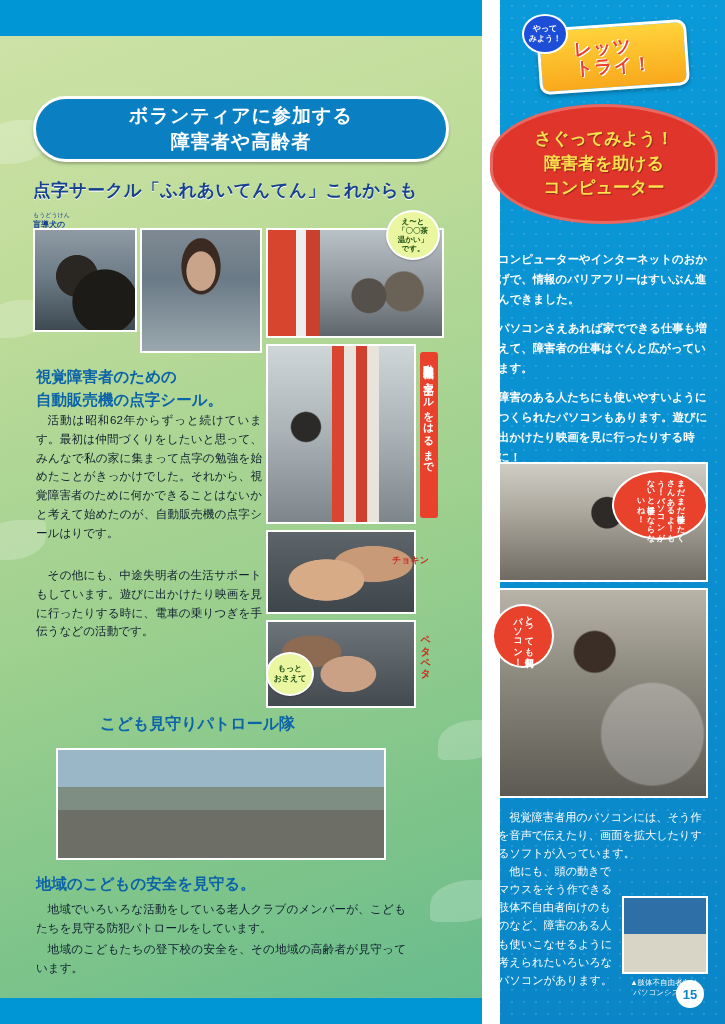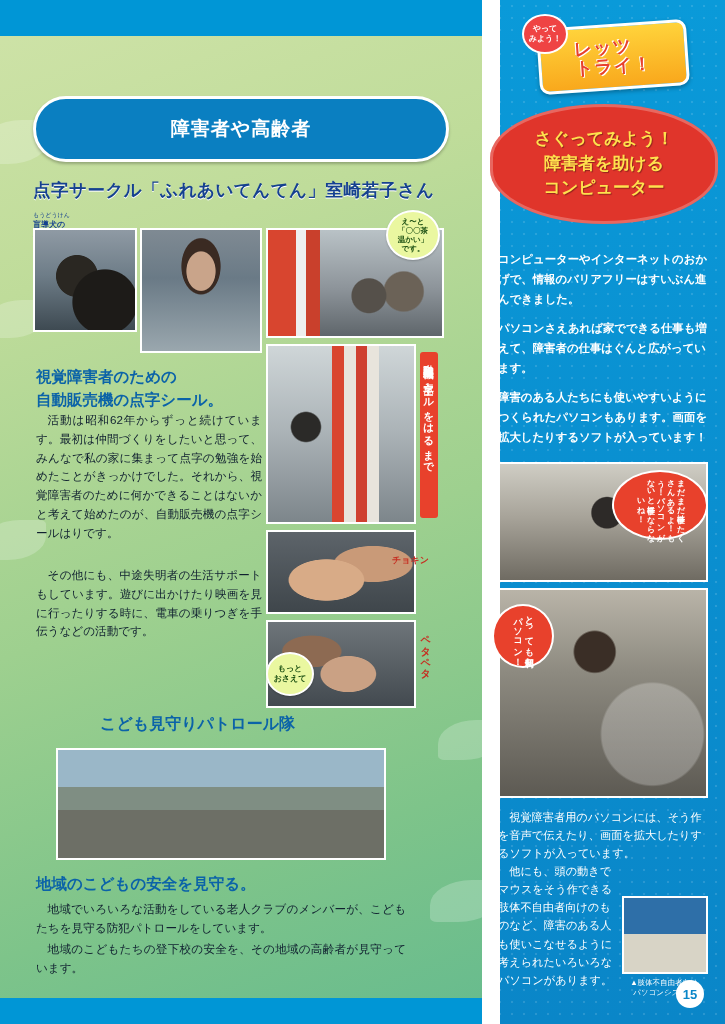--- a/index.html
+++ b/index.html
@@ -210,21 +210,21 @@
     position:absolute; inset:0;
     background-image: radial-gradient(rgba(255,255,255,0.13) 1px, rgba(0,0,0,0) 1.6px);
     background-size: 12px 12px;
   }
   .lets-try {
     position:absolute; left:522px; top:10px; width:170px; height:92px;
   }
   .lt-badge {
     position:absolute; left:0; top:4px;
     width:46px; height:40px; border-radius:50%;
-    background:#ef4444; border:2px solid #fff;
+    background:#1d4ed8; border:2px solid #fff;
     color:#fff; font-size:8px; font-weight:bold;
     display:flex; align-items:center; justify-content:center; text-align:center;
     line-height:1.2; z-index:3;
   }
   .lt-main {
     position:absolute; left:16px; top:14px; width:150px; height:66px;
     background: linear-gradient(180deg,#ffd33b 0%, #f9a81c 100%);
     border:3px solid #fff;
     border-radius:10px;
     transform: rotate(-4deg);
@@ -320,24 +320,25 @@
 
   <div class="left-page">
     <div class="leaf-deco" style="left:-20px;top:120px;width:70px;height:44px;"></div>
     <div class="leaf-deco" style="left:-14px;top:300px;width:60px;height:38px;"></div>
     <div class="leaf-deco" style="left:-18px;top:520px;width:64px;height:40px;"></div>
     <div class="leaf-deco" style="left:438px;top:720px;width:64px;height:40px;"></div>
     <div class="leaf-deco" style="left:430px;top:880px;width:70px;height:42px;"></div>
   </div>
 
   <div class="title-banner">
+    <div class="l1">ボランティアに参加する</div>
     <div class="l2">障害者や高齢者</div>
   </div>
 
-  <div class="subhead">点字サークル「ふれあいてんてん」室崎若子さん</div>
+  <div class="subhead">点字サークル「ふれあいてんてん」これからも</div>
 
   <div class="caption-dog">
     <span class="rb">もうどうけん</span>
     <span>盲導犬の</span><br>
     <span>バンディーちゃん</span>
     <div class="tri-down"></div>
   </div>
 
   <div class="photo" id="photo-dog">
       <div class="ph-inner"></div>
@@ -413,21 +414,21 @@
 
   <div class="red-blob">
     <div>さぐってみよう！</div>
     <div>障害者を助ける</div>
     <div>コンピューター</div>
   </div>
 
   <div class="rp-body">
     <p>コンピューターやインターネットのおかげで、情報のバリアフリーはすいぶん進んできました。</p>
     <p>パソコンさえあれば家でできる仕事も増えて、障害者の仕事はぐんと広がっています。</p>
-    <p>障害のある人たちにも使いやすいようにつくられたパソコンもあります。画面を拡大したりするソフトが入っています！</p>
+    <p>障害のある人たちにも使いやすいようにつくられたパソコンもあります。遊びに出かけたり映画を見に行ったりする時に！</p>
   </div>
 
   <div class="photo" id="photo-office">
       <div class="ph-inner"></div>
     </div>
   <div id="bubble-rp1">まだまだ仕事はたくさんあるよ！もう！パソコンがないと仕事にならないね！</div>
 
   <div class="photo" id="photo-wheel">
       <div class="ph-inner"></div>
     </div>

